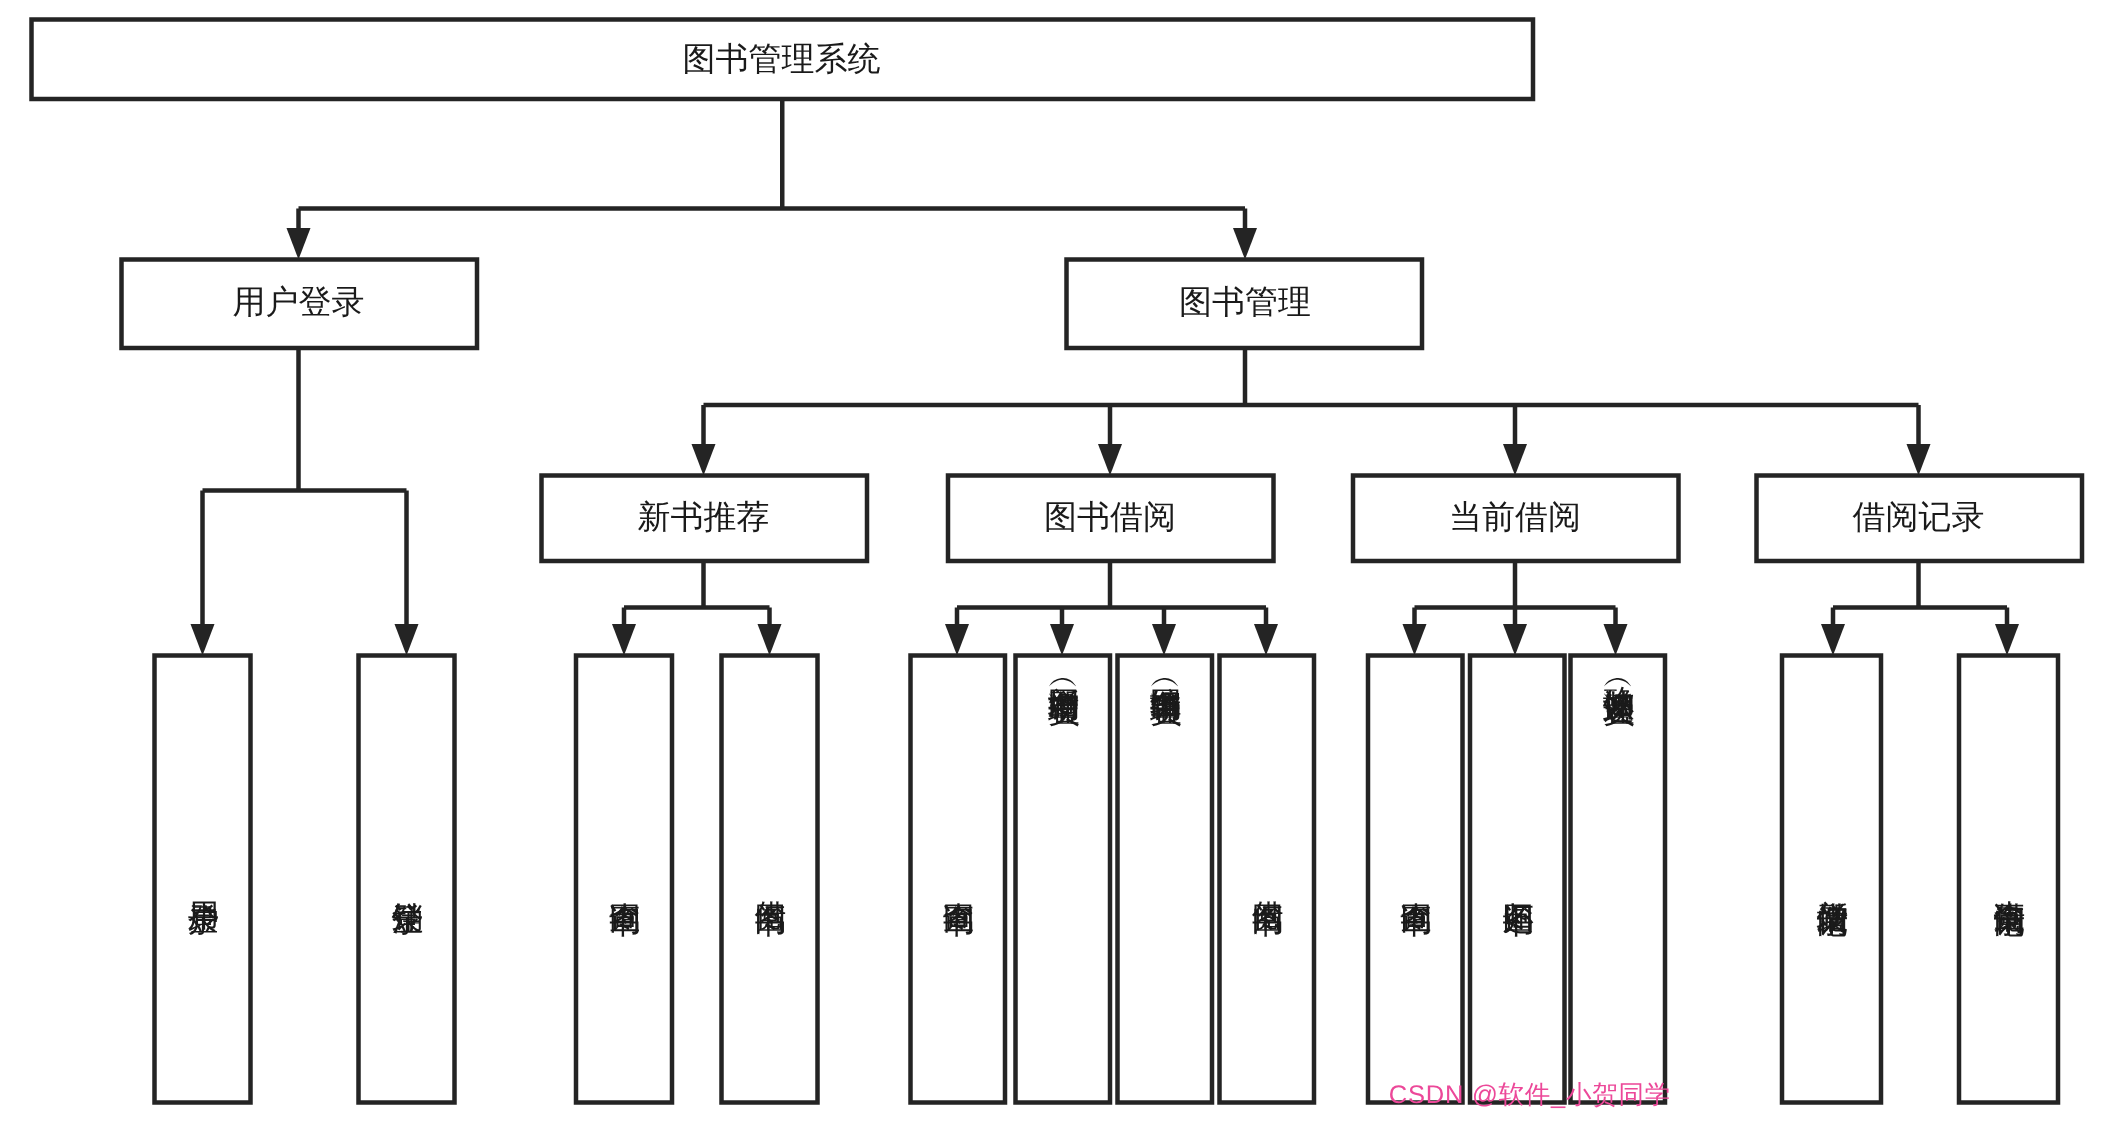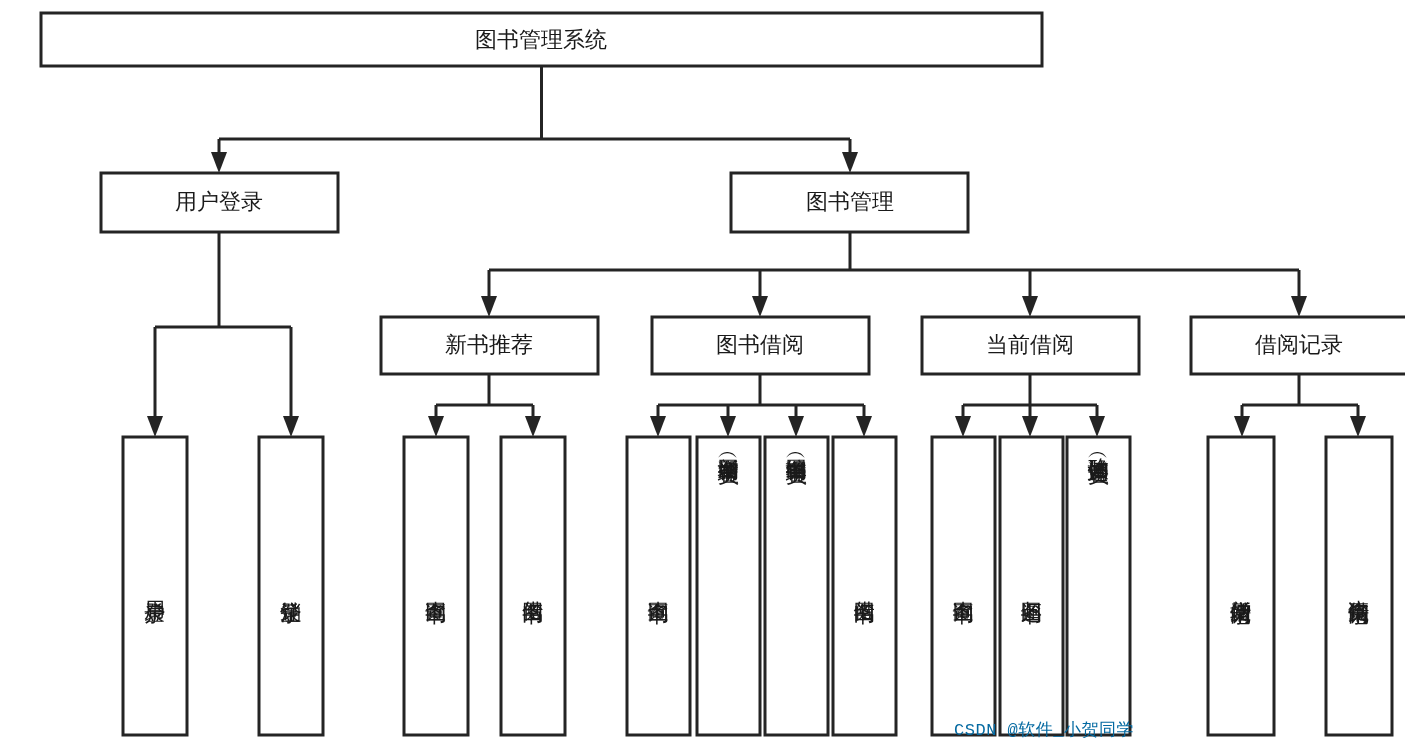--- a/index.html
+++ b/index.html
@@ -10,21 +10,20 @@
   body {
     width: 1405px;
     height: 747px;
     font-family: "Liberation Sans", "DejaVu Sans", sans-serif;
     overflow: hidden;
   }
   #diagram-root {
     position: relative;
     width: 1122px;
     height: 747px;
-    margin-left: 20px;
   }
   svg#flowchart {
     position: absolute;
     left: 0;
     top: 0;
     width: 1405px;
     height: 747px;
     display: block;
   }
   .node-rect {
@@ -64,23 +63,23 @@
     color: #1a1a1a;
     writing-mode: vertical-rl;
     text-orientation: upright;
     white-space: nowrap;
     letter-spacing: 1px;
   }
   .watermark {
     position: absolute;
     right: 8px;
     bottom: 6px;
-    font-family: Liberation Mono, monospace;
+    font-family: Liberation Sans, sans-serif;
     font-size: 17px;
-    color: #0369a1;
+    color: #ec4899;
     letter-spacing: 0.5px;
     user-select: none;
     white-space: nowrap;
   }
 </style>
 </head>
 <body>
 
 <div id="diagram-root">
 

